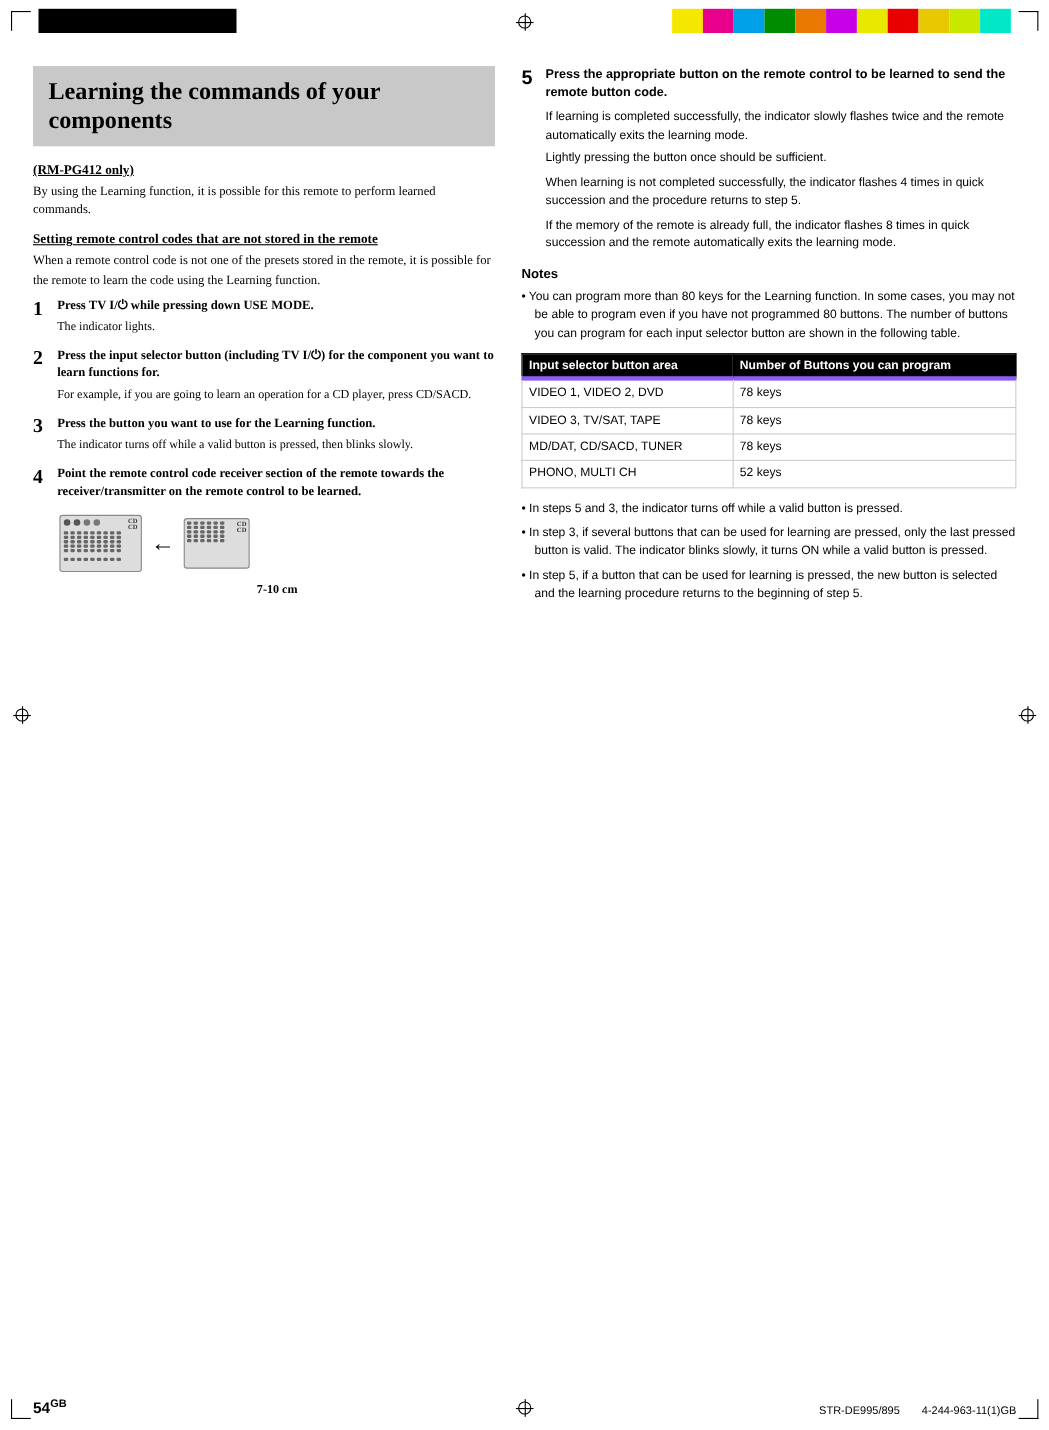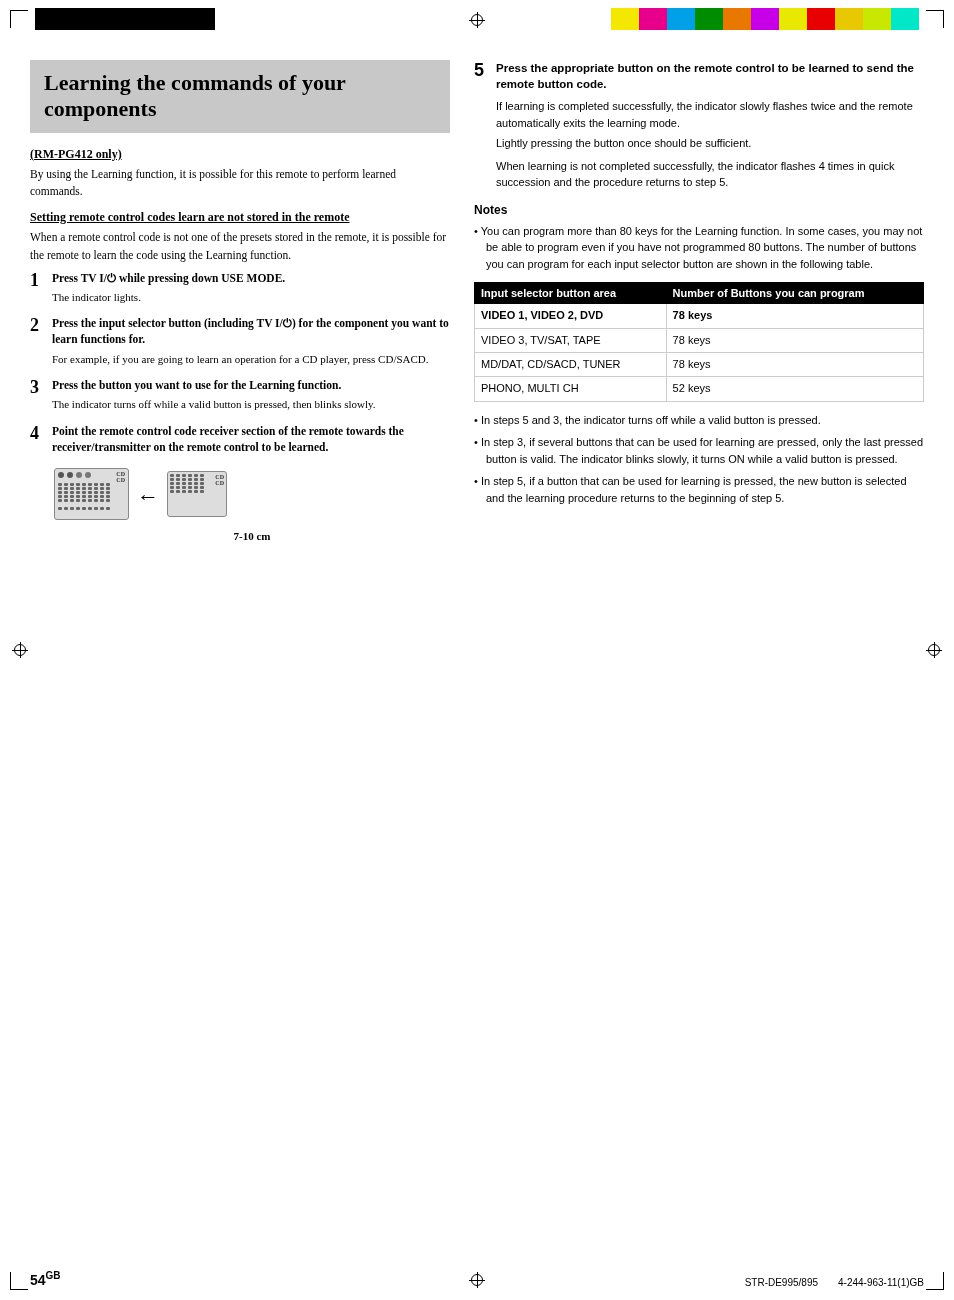--- a/index.html
+++ b/index.html
@@ -203,22 +203,21 @@
       border: 1px solid #000;
     }
     .data-table td {
       padding: 4px 6px;
       border: 1px solid #ccc;
       border-top: 1px solid #999;
       vertical-align: top;
       line-height: 1.4;
     }
     .data-table tr:first-child td {
-      border-top: 1px solid #8b5cf6;
-      font-weight: bold;
+      border-top: 4px solid #8b5cf6;
     }
 
     
     .page-number {
       position: absolute;
       bottom: 12px;
       left: 30px;
       font-size: 14px;
       font-weight: bold;
     }
@@ -298,21 +297,21 @@
     <div class="left-col">
 
       <div class="title-box">
         <h1>Learning the commands of your components</h1>
       </div>
 
       <div class="section-heading">(RM-PG412 only)</div>
 
       <div class="body-text">By using the Learning function, it is possible for this remote to perform learned commands.</div>
 
-      <div class="section-heading">Setting remote control codes learn are not stored in the remote</div>
+      <div class="section-heading">Setting remote control codes that are not stored in the remote</div>
 
       <div class="body-text">When a remote control code is not one of the presets stored in the remote, it is possible for the remote to learn the code using the Learning function.</div>
 
       <div class="step">
         <div class="step-number">1</div>
         <div class="step-content">
           <div class="step-title">Press TV I/⏻ while pressing down USE MODE.</div>
           <div class="step-body">The indicator lights.</div>
         </div>
       </div>
@@ -459,20 +458,21 @@
 
     <div class="right-col">
 
       <div class="step">
         <div class="step-number">5</div>
         <div class="step-content">
           <div class="step-title">Press the appropriate button on the remote control to be learned to send the remote button code.</div>
           <div class="step-body" style="margin-top:6px;">If learning is completed successfully, the indicator slowly flashes twice and the remote automatically exits the learning mode.</div>
           <div class="step-body" style="margin-top:4px;">Lightly pressing the button once should be sufficient.</div>
           <div class="step-body" style="margin-top:6px;">When learning is not completed successfully, the indicator flashes 4 times in quick succession and the procedure returns to step 5.</div>
+          <div class="step-body" style="margin-top:6px;">If the memory of the remote is already full, the indicator flashes 8 times in quick succession and the remote automatically exits the learning mode.</div>
         </div>
       </div>
 
       <div class="notes-section">
         <div class="notes-title">Notes</div>
 
         <div class="note-item">
           <span>• </span><span>You can program more than 80 keys for the Learning function. In some cases, you may not be able to program even if you have not programmed 80 buttons. The number of buttons you can program for each input selector button are shown in the following table.</span>
         </div>
 

